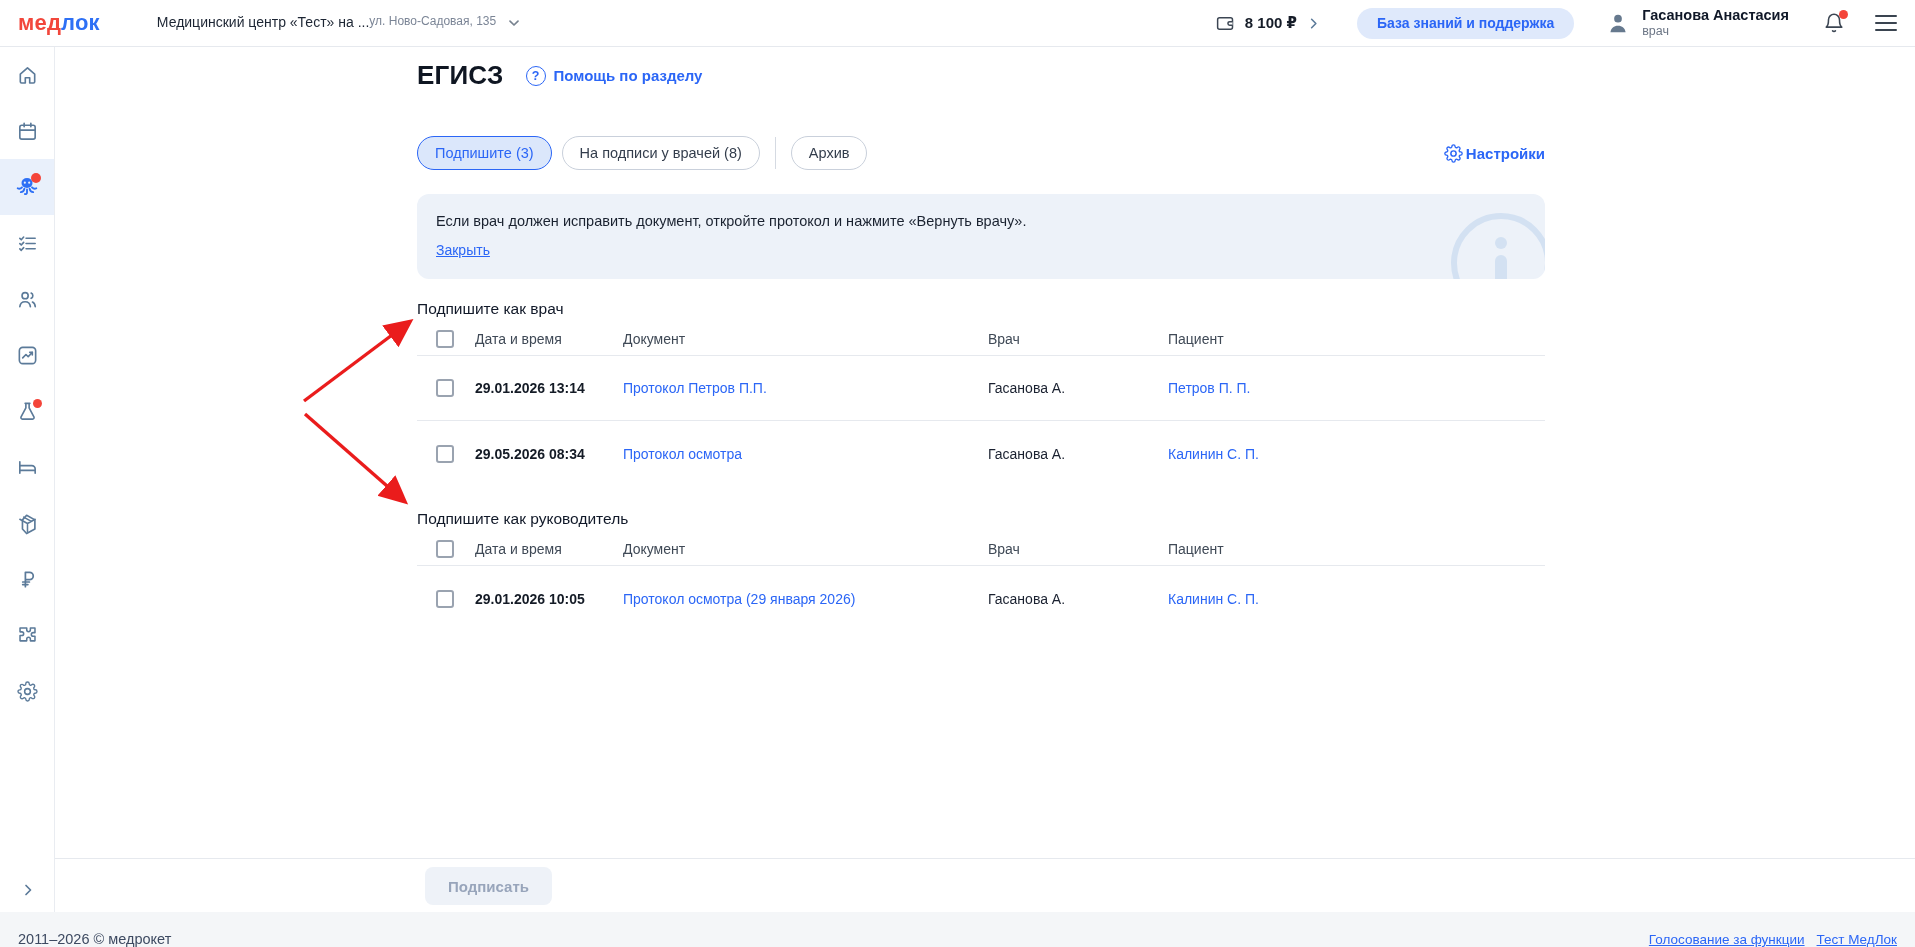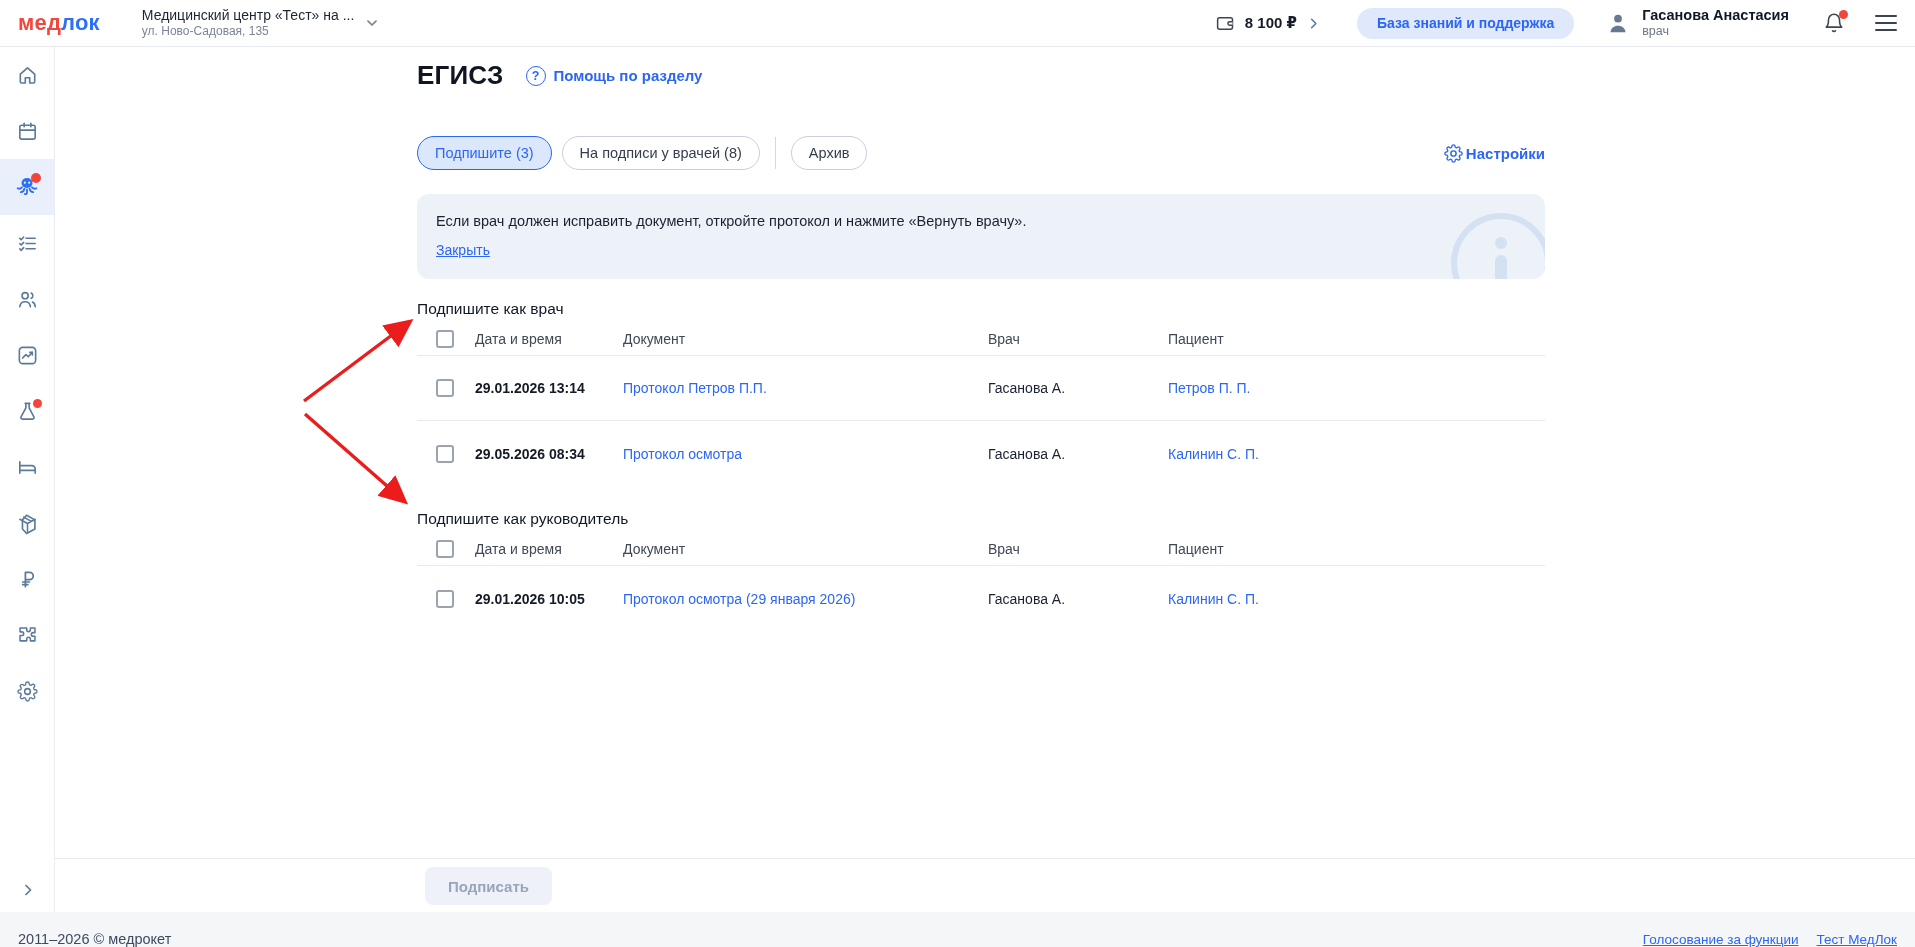--- a/index.html
+++ b/index.html
@@ -9,23 +9,23 @@
     --footer-bg:#f4f6f8; --arrow-red:#ea1c1c; --line:#e6e9ee; --text:#1a2130; --muted:#7b8596;
   }
   *{box-sizing:border-box;margin:0;padding:0}
   html,body{width:1915px;height:947px;overflow:hidden;background:#fff;
     font-family:"Liberation Sans","DejaVu Sans",sans-serif;color:var(--text);font-size:14px}
   .page{position:relative;width:1915px;height:947px}
 
   
   .header{position:absolute;top:0;left:0;right:0;height:47px;display:flex;align-items:center;
     padding:0 18px;border-bottom:1px solid var(--line);background:#fff;z-index:5}
-  .logo{font-size:22px;font-weight:700;letter-spacing:.2px;margin-right:42px;white-space:nowrap}
+  .logo{font-size:22px;font-weight:700;letter-spacing:.2px;margin-right:57px;white-space:nowrap}
   .logo .l1{color:var(--logo-red)} .logo .l2{color:var(--logo-blue)}
-  .clinic{display:flex;flex-direction:column;line-height:1.25;margin-right:10px}
+  .clinic{display:flex;flex-direction:row;line-height:1.25;margin-right:10px}
   .clinic .name{font-size:14px;font-weight:500;color:#1c2533}
   .clinic .addr{font-size:12px;color:var(--muted)}
   .chev{color:#77828f;display:inline-flex;align-items:center}
   .spacer{flex:1}
   .wallet-group{display:flex;align-items:center;gap:9px;margin-right:14px}
   .balance{font-size:15px;font-weight:700;color:#151c28;white-space:nowrap}
   .support-pill{background:#dfe9fb;color:var(--accent);font-size:14px;font-weight:600;
     border:none;border-radius:16px;height:31px;padding:0 20px;margin:0 30px 0 22px;cursor:pointer;white-space:nowrap}
   .user{display:flex;align-items:center;gap:10px;margin-right:34px}
   .user .txt{line-height:1.25}
@@ -85,21 +85,21 @@
 
   .signbar{position:absolute;left:0;right:0;bottom:0;height:54px;border-top:1px solid var(--line);background:#fff}
   .sign-btn{margin:8px 0 0 370px;height:38px;padding:0 23px;border:none;border-radius:8px;
     background:var(--disabled-btn-bg);color:var(--disabled-btn-text);font-size:15px;font-weight:600;
     font-family:inherit;cursor:default}
 
   
   .footer{position:absolute;left:0;right:0;bottom:0;height:35px;background:var(--footer-bg);
     display:flex;align-items:flex-end;padding:0 18px;z-index:6}
   .copyright{font-size:14.5px;color:#3d4a61}
-  .flinks{margin-left:auto;display:flex;gap:18px}
+  .flinks{margin-left:auto;display:flex;gap:12px}
   .flink{font-size:13.5px;color:var(--accent);text-decoration:underline;cursor:pointer}
 
   svg{display:block}
 </style>
 </head>
 <body>
 
 <div class="page">
 
   <div class="header">

